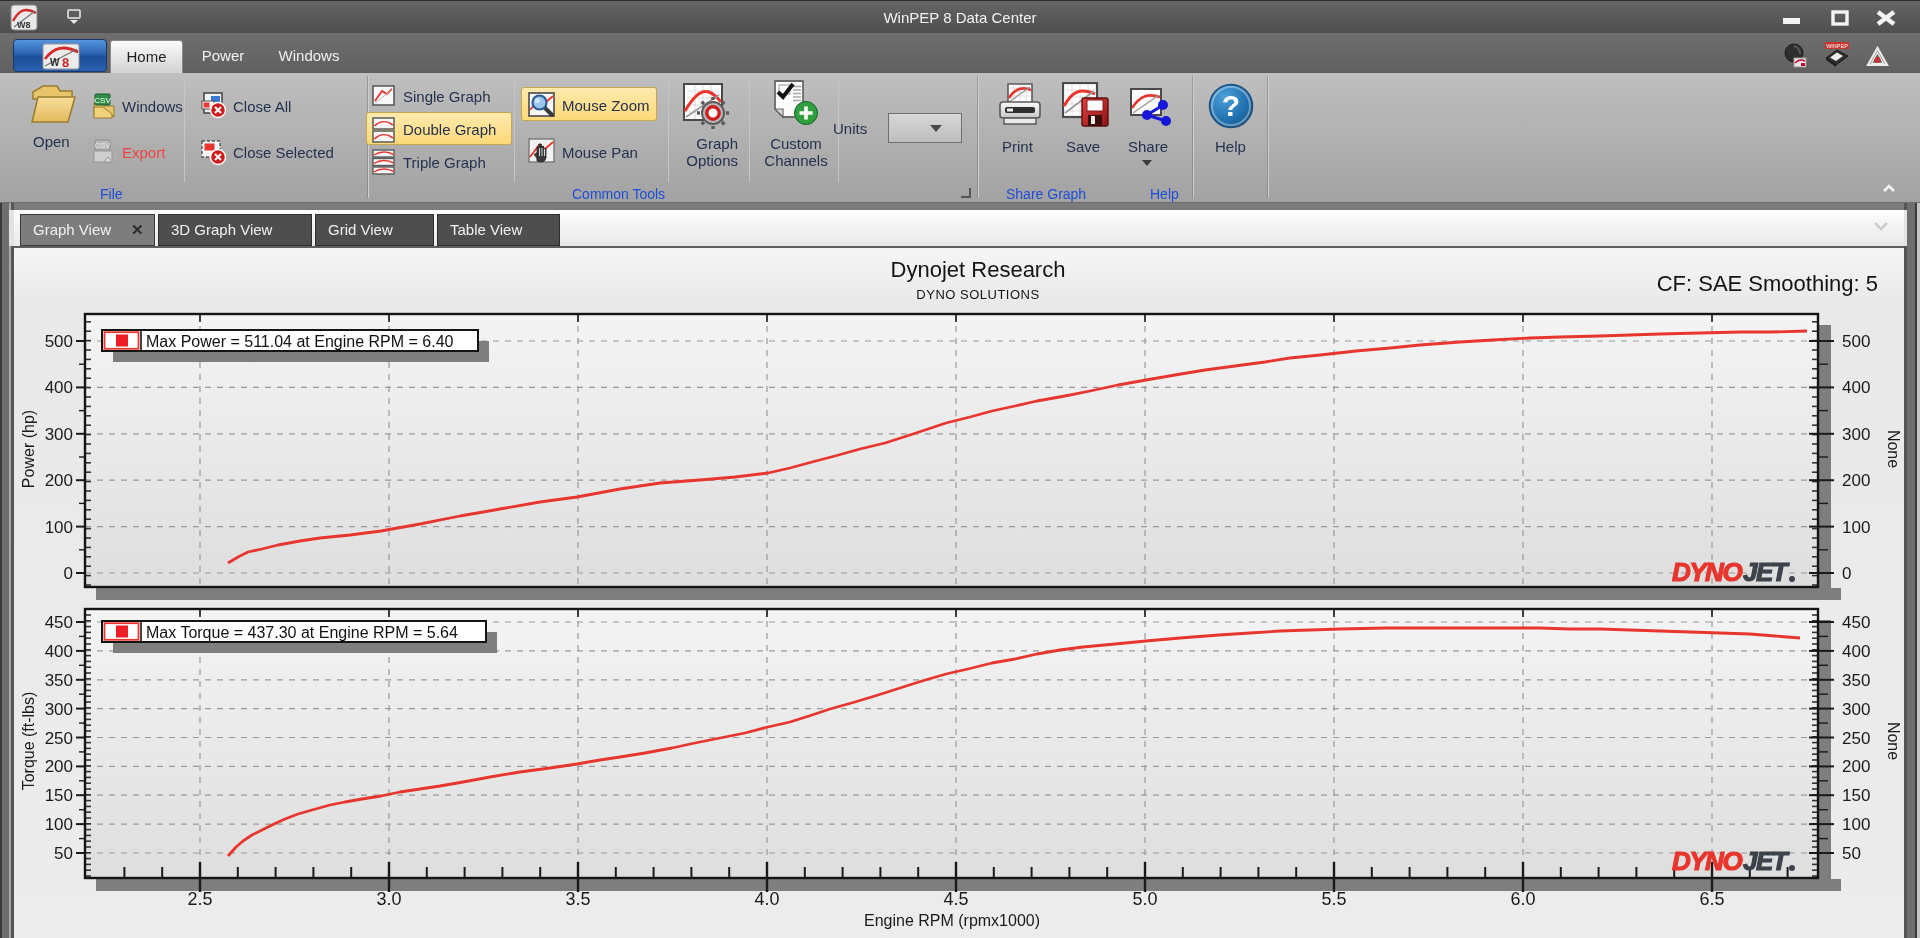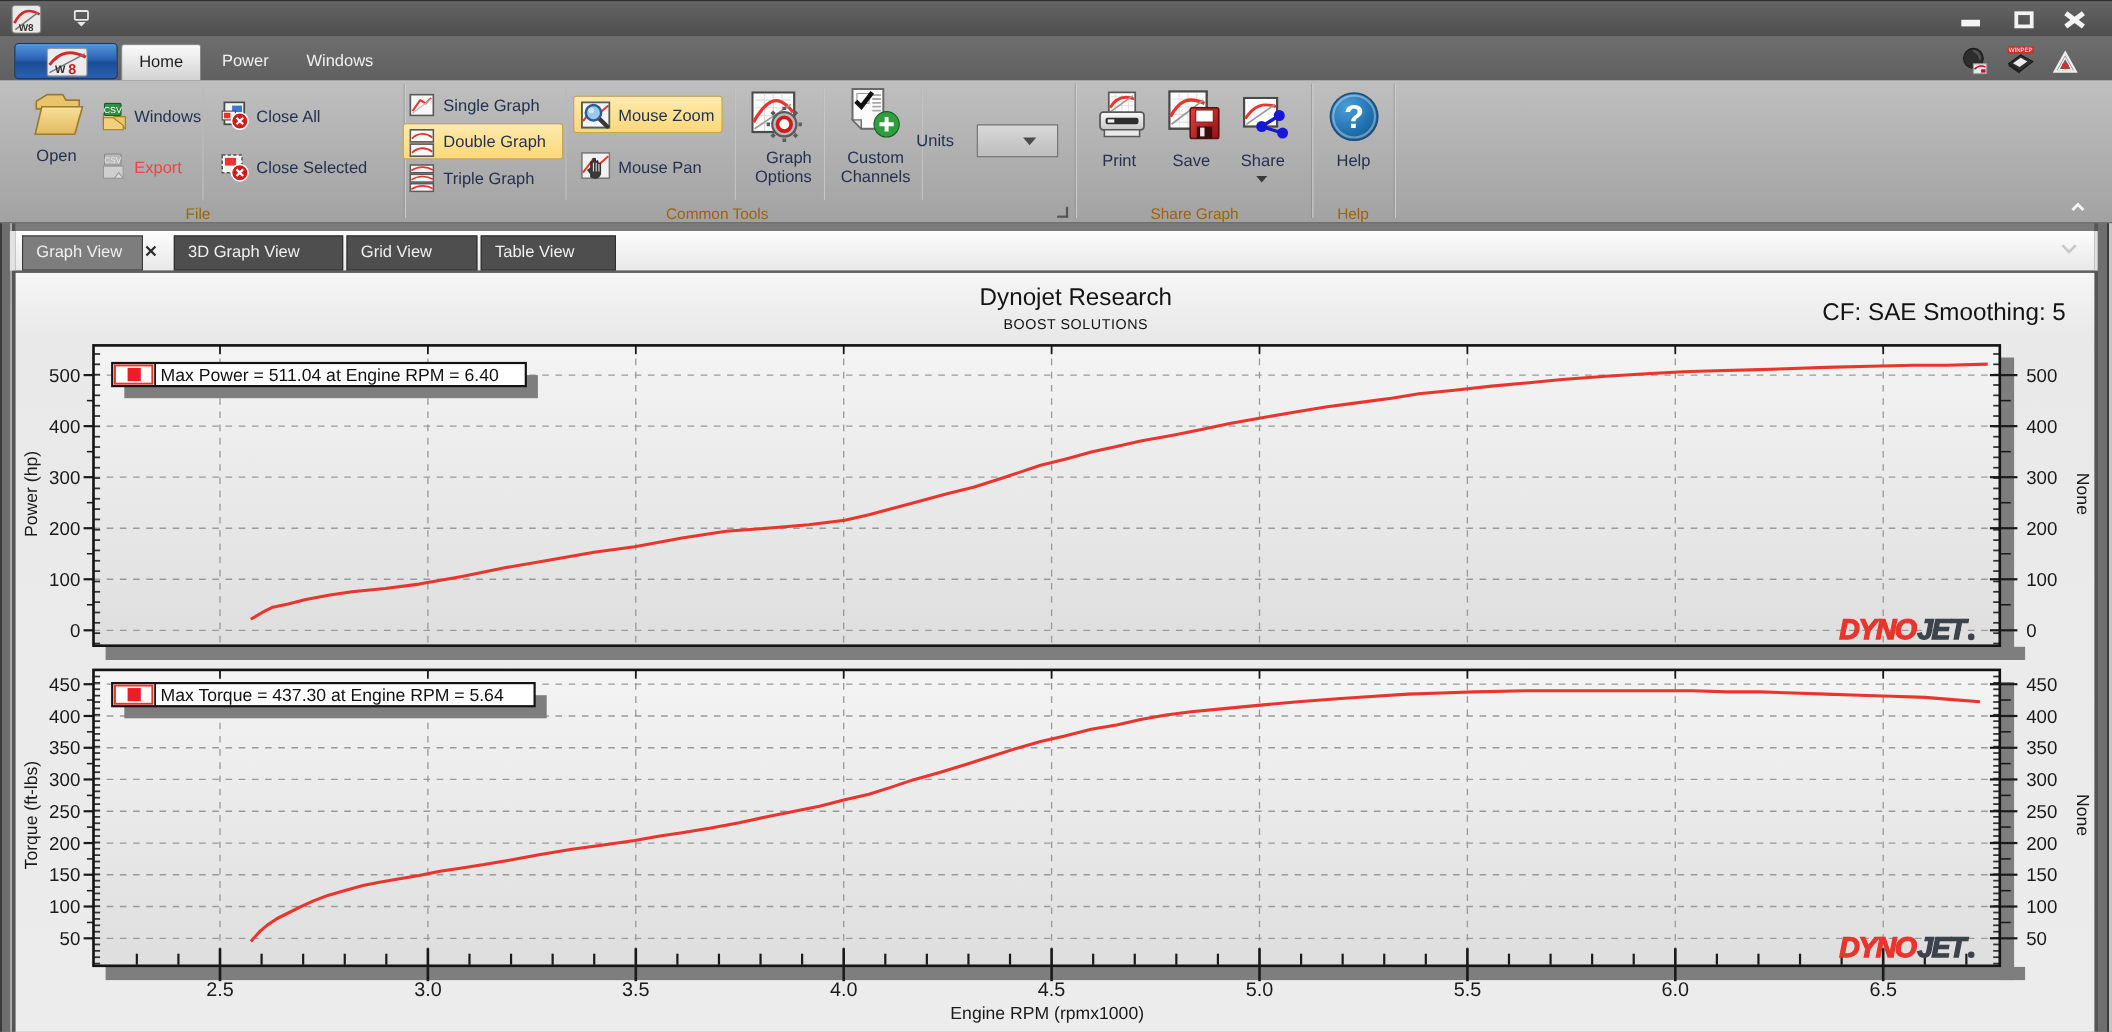--- a/index.html
+++ b/index.html
@@ -14,38 +14,39 @@
 .rtab { position:absolute; top:40px; height:33px; color:#f0f0f0; font-size:15px; text-align:center; line-height:31px; }
 #hometab { position:absolute; left:110px; top:40px; width:73px; height:33px;
   background:linear-gradient(#fbfbfb,#d2d2d2); border:1px solid #8a8a8a; border-bottom:none;
   border-radius:3px 3px 0 0; color:#1e1e1e; font-size:15px; text-align:center; line-height:31px; }
 #ribbon { position:absolute; left:0; top:73px; width:1920px; height:130px;
   background:linear-gradient(#bfbfbf,#a2a2a2); border-bottom:1px solid #6f6f6f; }
 .gsep { position:absolute; top:76px; height:122px; width:2px;
   background:linear-gradient(#9a9a9a,#8b8b8b); border-right:1px solid #cfcfcf; }
 .csep { position:absolute; top:80px; height:102px; width:1px;
   background:#9e9e9e; border-right:1px solid #c6c6c6; }
-.glabel { position:absolute; top:186px; font-size:14px; color:#a16207; text-align:center; }
+.glabel { position:absolute; top:186px; font-size:14px; color:#1d4ed8; text-align:left; }
 .rlabel { position:absolute; font-size:15px; color:#25314f; }
 .hl { position:absolute; background:linear-gradient(#ffeaae,#fcd978); border:1px solid #c9a64e; border-radius:3px; }
 #viewtabs { position:absolute; left:0; top:203px; width:1920px; height:43px; background:#7b7b7b; }
 #vtbg { position:absolute; left:0px; top:210px; width:1920px; height:36px; background:linear-gradient(#fdfdfd,#e8e8e8); }
 .vtab { position:absolute; top:214px; height:32px; font-size:15px; color:#f0f0f0; text-align:left;
   padding-left:12px; background:#4e4e4e; border:1px solid #2f2f2f; line-height:30px; }
 #content { position:absolute; left:14px; top:246px; width:1892px; height:692px;
   background:linear-gradient(#f6f6f6,#e9e9e9 8%,#ececec); border-top:2px solid #5f5f5f; }
 .ctitle { position:absolute; color:#141414;padding-left:36px; }
 #leftborder { position:absolute; left:0; top:203px; width:14px; height:735px;
   background:linear-gradient(90deg,#3a3a3a 0,#3a3a3a 2px,#6e6e6e 2px,#6e6e6e 9px,#a8a8a8 9px,#a8a8a8 11px,#555 11px,#555 14px); }
 #rightborder { position:absolute; right:0; top:203px; width:16px; height:735px;
   background:linear-gradient(90deg,#555 0,#555 3px,#6e6e6e 3px,#6e6e6e 11px,#3a3a3a 11px,#3a3a3a 13px,#c4c4c4 13px,#c4c4c4 16px); }
 </style></head>
 <body>
 <div id="frame"></div>
 <div id="titlebar">
+  <div class="title">WinPEP 8 Data Center</div>
   <svg class="abs" style="left:10px;top:3px" width="28" height="27" viewBox="0 0 28 27">
     <rect x="1" y="1" width="26" height="25" rx="3" fill="#e9e9e9" stroke="#8a8a8a"></rect>
     <path d="M3 17 C9 6, 15 3, 26 9" fill="none" stroke="#d42a2a" stroke-width="2.4"></path>
     <path d="M4 23 L25 7" stroke="#777" stroke-width="1.4"></path>
     <text x="7" y="24" font-size="9" font-weight="bold" fill="#333" font-family="Liberation Sans">W8</text>
   </svg>
   <svg class="abs" style="left:66px;top:8px" width="16" height="16" viewBox="0 0 16 16">
     <rect x="2" y="1" width="12" height="8" rx="1" fill="none" stroke="#e8e8e8" stroke-width="1.6"></rect>
     <path d="M4 11 h8 l-4 4 z" fill="#e8e8e8"></path>
   </svg>
@@ -276,30 +277,30 @@
       <radialGradient id="hg" cx="0.35" cy="0.3" r="0.9">
 <stop offset="0" stop-color="#4c9fd8"></stop>
         <stop offset="0.6" stop-color="#1f6fae"></stop>
         <stop offset="1" stop-color="#14517f"></stop>
       </radialGradient>
     </defs>
   </svg>
 
 <div id="viewtabs"></div>
 <div id="vtbg"></div>
-<div class="vtab" style="left:20px;width:110px;background:#7d7d7d;border-color:#3a3a3a">Graph View<span style="color:#2b2b2b;font-weight:bold;position:absolute;left:110px">✕</span></div>
+<div class="vtab" style="left:20px;width:135px;background:#7d7d7d;border-color:#3a3a3a">Graph View<span style="color:#2b2b2b;font-weight:bold;position:absolute;left:110px">✕</span></div>
 <div class="vtab" style="left:158px;width:154px">3D Graph View</div>
 <div class="vtab" style="left:315px;width:119px">Grid View</div>
 <div class="vtab" style="left:437px;width:123px">Table View</div>
 <div id="content"></div>
 <svg class="abs" style="left:1872px;top:220px" width="18" height="12" viewBox="0 0 18 12">
  <path d="M3 3 L9 9 L15 3" fill="none" stroke="#c9c9c9" stroke-width="2.4"></path>
   </svg>
 <div class="ctitle" style="left:0;right:0;top:257px;text-align:center;font-size:22px;position:absolute">Dynojet Research</div>
-<div class="ctitle" style="left:0;right:0;top:287px;text-align:center;font-size:13px;letter-spacing:0.5px;position:absolute">BOOST SOLUTIONS</div>
+<div class="ctitle" style="left:0;right:0;top:287px;text-align:center;font-size:13px;letter-spacing:0.5px;position:absolute">DYNO SOLUTIONS</div>
 <div class="ctitle" style="right:42px;top:271px;font-size:22px;position:absolute">CF: SAE Smoothing: 5</div>
 <div id="leftborder"></div>
 <div id="rightborder"></div>
 <div class="abs" style="left:9px;top:210px;width:5px;height:36px;background:#e2e2e2"></div>
 <div class="abs" style="right:13px;top:210px;width:3px;height:36px;background:#e2e2e2"></div>
 <svg width="1920" height="938" viewBox="0 0 1920 938" style="position:absolute;left:0;top:0" font-family="Liberation Sans, sans-serif">
     <defs>
       <linearGradient id="pg" x1="0" y1="0" x2="0" y2="1">
         <stop offset="0" stop-color="#f4f4f4"></stop>
         <stop offset="1" stop-color="#dedede"></stop>

